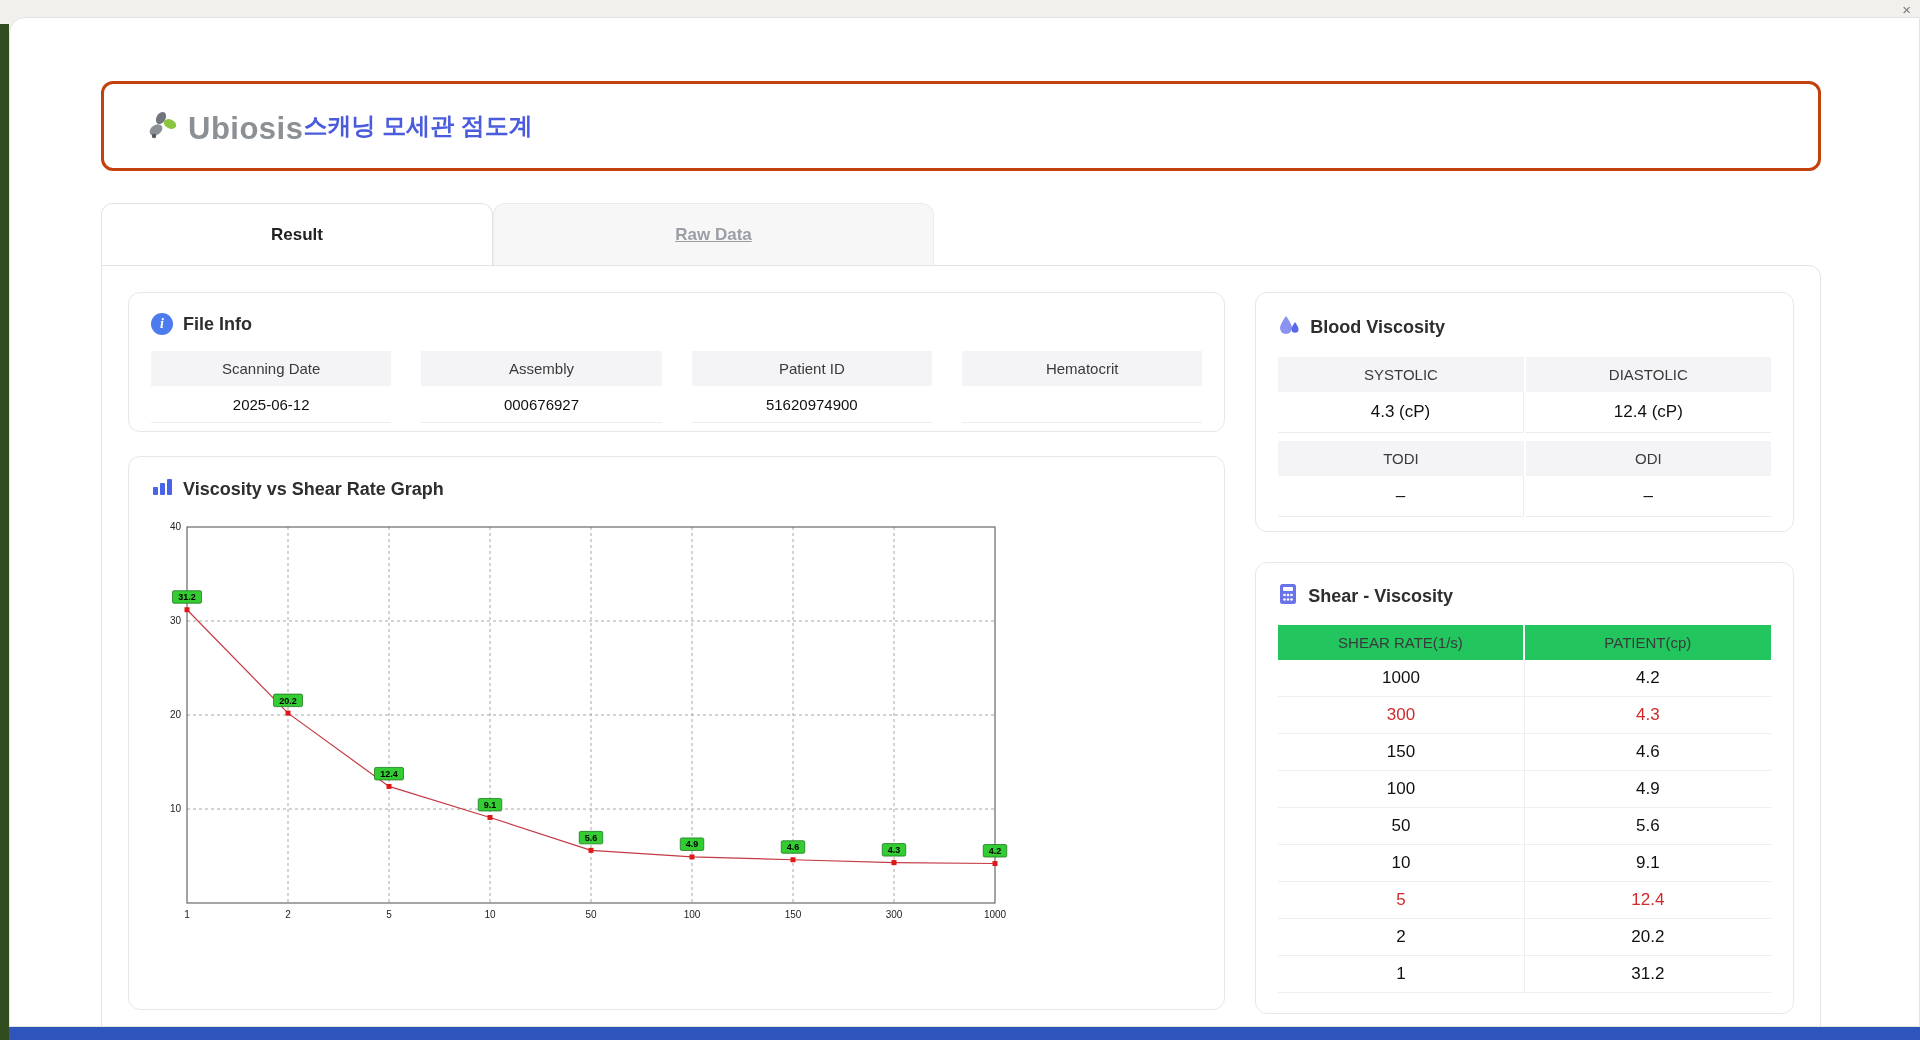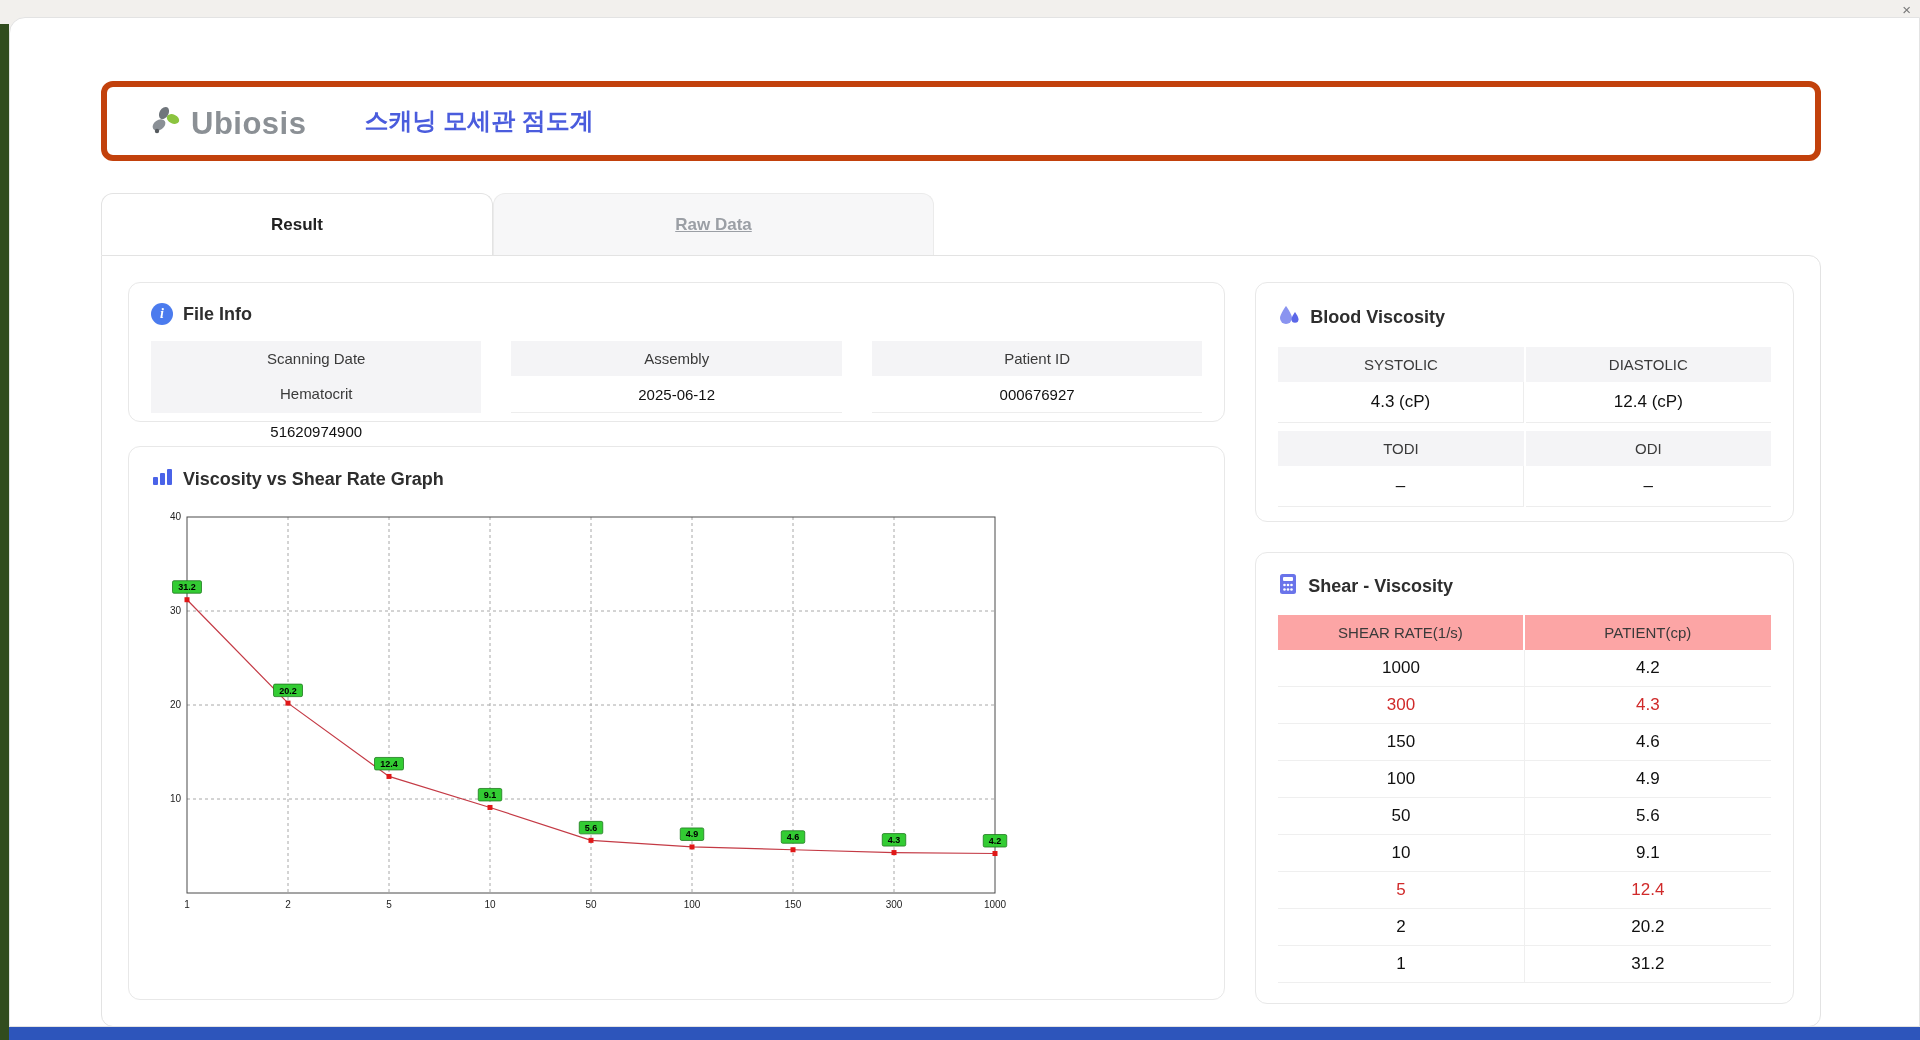--- a/index.html
+++ b/index.html
@@ -8,25 +8,25 @@
 
   .bg-green-strip { position:absolute; left:0; top:24px; width:9px; bottom:0; background:#314c1e; }
   .bg-blue-bar { position:absolute; left:9px; right:0; bottom:0; height:13px; background:#2d55bb; }
   .close-x { position:absolute; top:2px; right:9px; font-size:15px; color:#777; cursor:pointer; line-height:1; }
 
   .window { position:absolute; left:9px; top:17px; right:0; bottom:13px; background:#fff;
             border:1px solid #e3e3e3; border-radius:16px 0 0 0; overflow:hidden; }
   .content { padding:63px 98px 0 91px; }
 
   
-  .header-card { height:80px; border:6px solid #c2410c; border-radius:12px; display:flex;
+  .header-card { height:90px; border:3px solid #c2410c; border-radius:12px; display:flex;
                  align-items:center; padding:0 42px; background:#fff; }
   .logo { display:flex; align-items:flex-end; gap:4px; }
   .logo-text { font-size:31px; font-weight:600; color:#8b9095; letter-spacing:.5px; line-height:1; }
-  .app-title { margin-left:58px; font-size:24px; font-weight:bold; color:#4a5cdd; }
+  .app-title { font-size:24px; font-weight:bold; color:#4a5cdd; }
 
   
   .tabs { display:flex; margin-top:32px; }
   .tab { height:62px; display:flex; align-items:center; justify-content:center;
          font-size:17px; font-weight:700; border-radius:12px 12px 0 0; cursor:pointer; }
   .tab-active { width:392px; background:#fff; border:1px solid #e3e3e3; border-bottom:none;
                 color:#222; position:relative; z-index:2; margin-bottom:-1px; }
   .tab-inactive { width:441px; background:#f7f7f8; border:1px solid #ebebeb; border-bottom:none;
                   color:#9b9fa5;text-decoration:underline; }
 
@@ -39,41 +39,41 @@
   .card { border:1px solid #e8e8e8; border-radius:12px; background:#fff; padding:20px 22px; }
   .card-head { display:flex; align-items:center; gap:10px; margin-bottom:16px; }
   .card-title { font-size:18px; font-weight:bold; color:#2e2e2e; }
 
   
   .icon-info { width:22px; height:22px; border-radius:50%; background:#4b7bee; color:#fff;
                font-size:14px; font-weight:bold; font-family:"Liberation Serif",serif; font-style:italic;
                display:flex; align-items:center; justify-content:center; }
 
   
-  .fi-grid { display:grid; grid-template-columns:repeat(3,1fr); column-gap:30px; }
+  .fi-grid { display:grid; grid-template-columns:repeat(4,1fr); column-gap:30px; }
   .fi-label { background:#f4f4f6; text-align:center; font-size:15px; color:#3a3a3a;
               padding:9px 0; }
   .fi-value { text-align:center; font-size:15px; color:#101010; padding:10px 0 9px;
               border-bottom:1px solid #ededed; min-height:37px; }
 
   
   .graph-card { margin-top:24px; flex:1; }
   .chart-wrap { margin-top:10px; }
 
   
   .bv-grid { display:grid; grid-template-columns:1fr 1fr; column-gap:2px; }
   .bv-label { background:#f4f4f6; text-align:center; font-size:15px; color:#3a3a3a; padding:9px 0; }
   .bv-value { text-align:center; font-size:17px; color:#101010; padding:10px 0;
               border-bottom:1px solid #ededed; }
   .bv-value.first { border-right:1px solid #ededed; }
 
   
   .sv-card { margin-top:30px; flex:1; }
   .sv-grid { display:grid; grid-template-columns:1fr 1fr; }
-  .sv-h { background:#fca5a5; text-align:center; font-size:15px; color:#3a3a3a;
+  .sv-h { background:#22c55e; text-align:center; font-size:15px; color:#3a3a3a;
           padding:9px 0; font-weight:400; }
   .sv-h.first { border-right:2px solid #fff; }
   .sv-c { text-align:center; font-size:17px; color:#101010; padding:8px 0;
           border-bottom:1px solid #efefef; }
   .sv-c.first { border-right:1px solid #efefef; }
   .sv-c[data-hl="true"] { color:#d02a2a; }
 </style>
 </head>
 <body>
 

